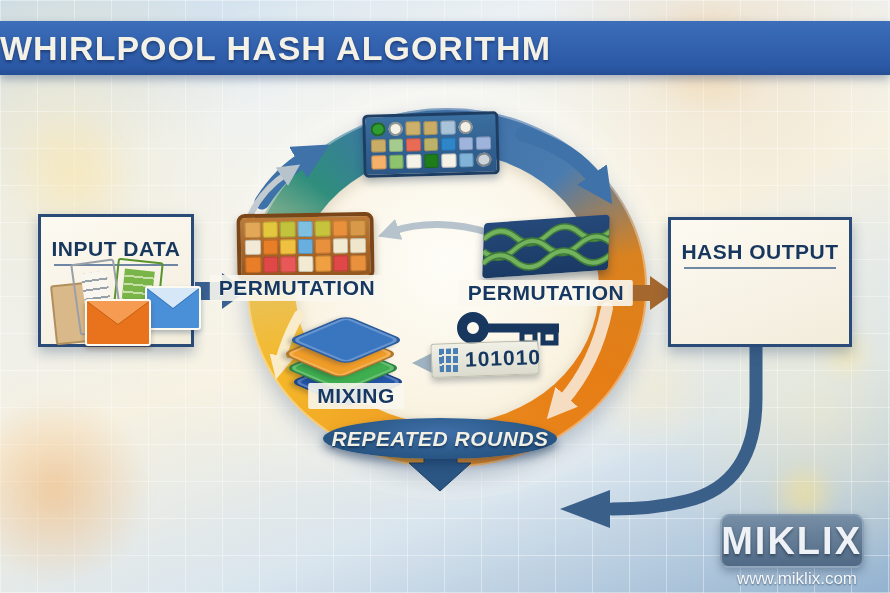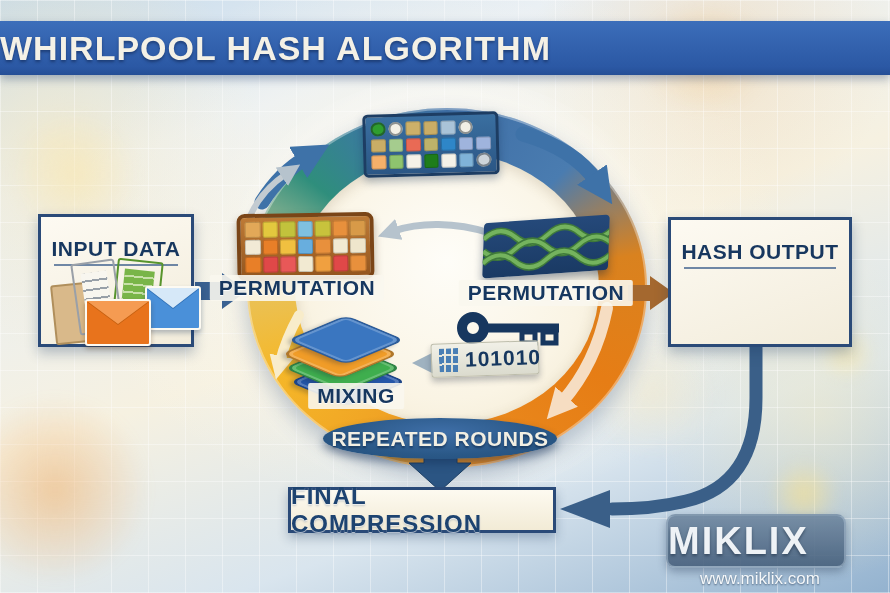--- a/index.html
+++ b/index.html
@@ -114,21 +114,21 @@
   }
   .tag-value{color:#16375f;font-weight:bold;font-size:21px;letter-spacing:1px;}
 
   .rounds-banner{
     position:absolute;left:323px;top:418px;width:234px;height:41px;border-radius:50%;z-index:6;
     background:radial-gradient(ellipse at 50% 35%, #3f6fa8 0%, #2a5887 60%, #224e7c 100%);
     box-shadow:0 5px 9px rgba(18,45,85,0.45);
     display:flex;align-items:center;justify-content:center;
   }
   .rounds-banner span{color:#f2efe3;font-weight:bold;font-size:21px;letter-spacing:0.5px;
-    text-shadow:0 2px 2px rgba(10,30,60,0.5);}
+    text-shadow:0 2px 2px rgba(10,30,60,0.5);font-style:italic;}
 
   .final-box{
     position:absolute;left:288px;top:487px;width:268px;height:46px;z-index:6;box-sizing:border-box;
     background:linear-gradient(180deg,#fdfaf0,#f2ebd6);border:3px solid #2a4a78;
     box-shadow:0 5px 10px rgba(30,60,100,0.3);
     display:flex;align-items:center;justify-content:center;
   }
   .final-box span{color:#1d4370;font-weight:bold;font-size:24px;letter-spacing:1px;
     text-shadow:0 1px 1px rgba(255,255,255,0.7),0 2px 2px rgba(40,70,110,0.25);}
 
@@ -158,27 +158,27 @@
   .doc-green{left:64px;top:1px;width:46px;height:56px;background:#79b548;border:2px solid #57942c;transform:rotate(6deg);z-index:2;
     background-image:repeating-linear-gradient(180deg,transparent 0 6px,#c8e0a8 6px 8px);background-clip:content-box;padding:8px 6px;box-sizing:border-box;}
   .env{position:absolute;border-radius:3px;overflow:hidden;}
   .env:before{content:"";position:absolute;left:0;top:0;width:0;height:0;}
   .env-orange{left:34px;top:40px;width:62px;height:43px;background:#e8731c;border:2px solid #fdfaf2;box-shadow:0 3px 5px rgba(80,40,0,0.3);z-index:5;}
   .env-orange:before{border-left:31px solid transparent;border-right:31px solid transparent;border-top:23px solid #f59b52;filter:drop-shadow(0 1px 0 #c45f10);}
   .env-blue{left:94px;top:27px;width:52px;height:40px;background:#4a90d9;border:2px solid #fdfaf2;box-shadow:0 3px 5px rgba(20,50,90,0.3);z-index:4;}
   .env-blue:before{border-left:26px solid transparent;border-right:26px solid transparent;border-top:20px solid #d6e8f8;filter:drop-shadow(0 1px 0 #2e6eb4);}
 
   .logo-box{
-    position:absolute;left:666px;top:514px;width:180px;height:54px;z-index:6;border-radius:9px;
+    position:absolute;left:720px;top:514px;width:144px;height:54px;z-index:6;border-radius:9px;
     background:linear-gradient(180deg,rgba(112,136,161,0.93),rgba(73,98,126,0.93));
     border:2px solid rgba(170,190,208,0.55);box-shadow:0 4px 9px rgba(30,50,80,0.35);
-    display:flex;align-items:center;justify-content:flex-start;box-sizing:border-box;
+    display:flex;align-items:center;justify-content:flex-end;box-sizing:border-box;
   }
   .logo-box span{color:#eef2f6;font-weight:bold;font-size:38px;letter-spacing:2px;text-shadow:0 2px 3px rgba(20,35,55,0.5);}
-  .logo-url{position:absolute;left:700px;top:569px;width:180px;z-index:6;text-align:left;color:#f5f8fa;font-size:17px;text-shadow:0 1px 2px rgba(25,45,70,0.65);}
+  .logo-url{position:absolute;left:677px;top:569px;width:180px;z-index:6;text-align:right;color:#f5f8fa;font-size:17px;text-shadow:0 1px 2px rgba(25,45,70,0.65);}
 </style>
 </head>
 <body>
 
 <div class="canvas">
   <div class="grid-overlay"></div>
   <div class="bokeh b1"></div>
   <div class="bokeh b2"></div>
   <div class="bokeh b3"></div>
   <div class="bokeh b4"></div>
@@ -308,23 +308,20 @@
   </svg>
   <div class="key-tag">
     <div class="tag-grid"></div>
     <span class="tag-value">101010</span>
   </div>
 
   <div class="rounds-banner">
     <span>REPEATED ROUNDS</span>
   </div>
 
-  <div class="final-box">
-    <span>FINAL COMPRESSION</span>
-  </div>
 
   <div class="side-box input-box">
     <div class="box-title">INPUT DATA</div>
     <div class="box-rule"></div>
     <div class="icon-cluster">
       <div class="folder-shape"></div>
       <div class="doc doc-white"></div>
       <div class="doc doc-green"></div>
       <div class="env env-blue"></div>
       <div class="env env-orange"></div>

